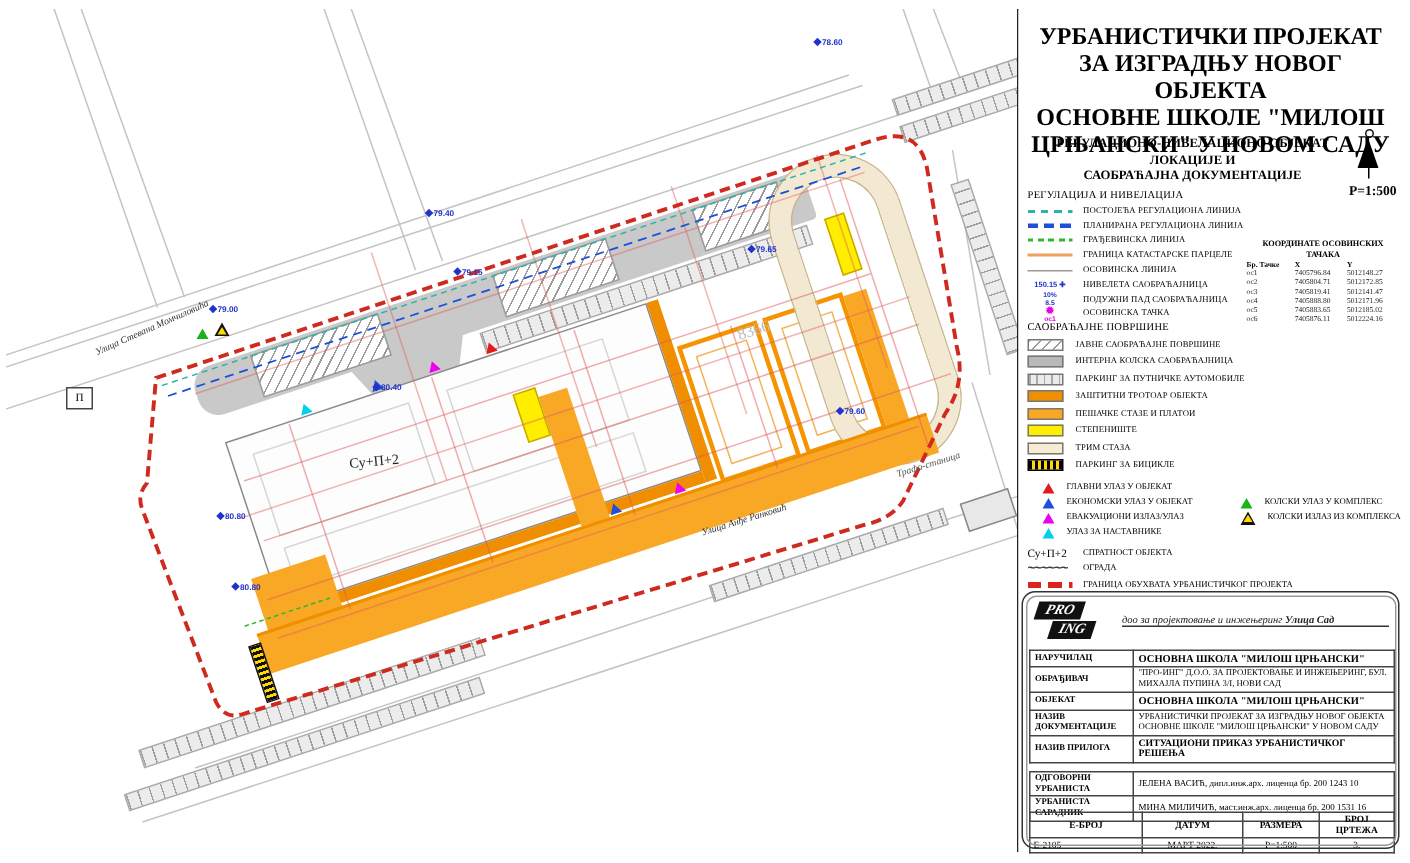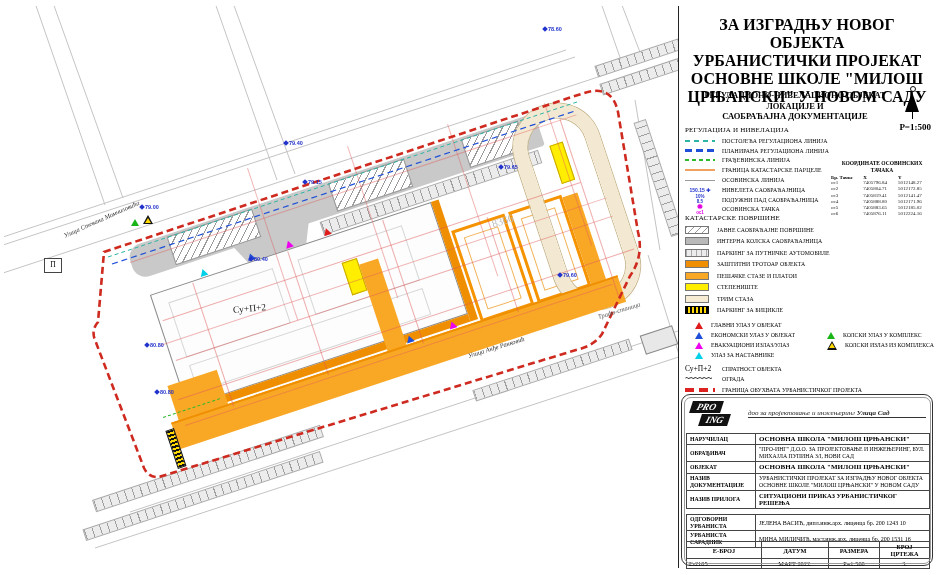--- a/index.html
+++ b/index.html
@@ -212,22 +212,22 @@
       <div class="slabel" style="left:468px;top:352px;transform:rotate(-17deg)">Улица Анђе Ранковић</div>
       <div class="slabel" style="left:598px;top:313px;transform:rotate(-17deg);color:#555">Трафо-станица</div>
       <div class="slabel" style="left:492px;top:218px;transform:rotate(-18deg);font-size:11px;font-style:normal;color:#bdbdbd">8366</div>
       <div class="slabel" style="left:233px;top:305px;transform:rotate(-5deg);font-size:9.5px;font-style:normal;color:#222">Су+П+2</div>
       <div class="pbox" style="left:44px;top:258px;width:16px;height:13px">П</div>
     </div>
   </div>
 
   <div class="panel">
     <div class="ttl">
+      <div>УРБАНИСТИЧКИ ПРОЈЕКАТ</div>
       <div>ЗА ИЗГРАДЊУ НОВОГ ОБЈЕКТА</div>
-      <div>УРБАНИСТИЧКИ ПРОЈЕКАТ</div>
       <div>ОСНОВНЕ ШКОЛЕ "МИЛОШ</div>
       <div>ЦРЊАНСКИ" У НОВОМ САДУ</div>
     </div>
     <div class="sub">
       <div>РЕГУЛАЦИОНО-НИВЕЛАЦИОНО ОБЈЕКАТ ЛОКАЦИЈЕ И</div>
       <div>САОБРАЋАЈНА ДОКУМЕНТАЦИЈЕ</div>
     </div>
     <div class="north">
         <div class="c"></div>
         <div class="a"></div>
@@ -310,21 +310,21 @@
             </tr>
         <tr>
               <td>ос6</td>
               <td>7405876.11</td>
               <td>5012224.16</td>
             </tr>
       </tbody>
         </table>
     </div>
 
-    <div class="lh" style="left:6px;top:208px">КАТАСТАРСКЕ ПОВРШИНЕ</div>
+    <div class="lh" style="left:6px;top:208px">САОБРАЋАЈНЕ ПОВРШИНЕ</div>
     <div class="abs" style="left:6px;top:218px;width:150px">
       <div class="lrow" style="height:11.5px">
           <div class="ssw s1"></div>
           <span class="lab">ЈАВНЕ САОБРАЋАЈНЕ ПОВРШИНЕ</span>
         </div>
       <div class="lrow" style="height:11.5px">
           <div class="ssw s2"></div>
           <span class="lab">ИНТЕРНА КОЛСКА САОБРАЋАЈНИЦА</span>
         </div>
       <div class="lrow" style="height:11.5px">

